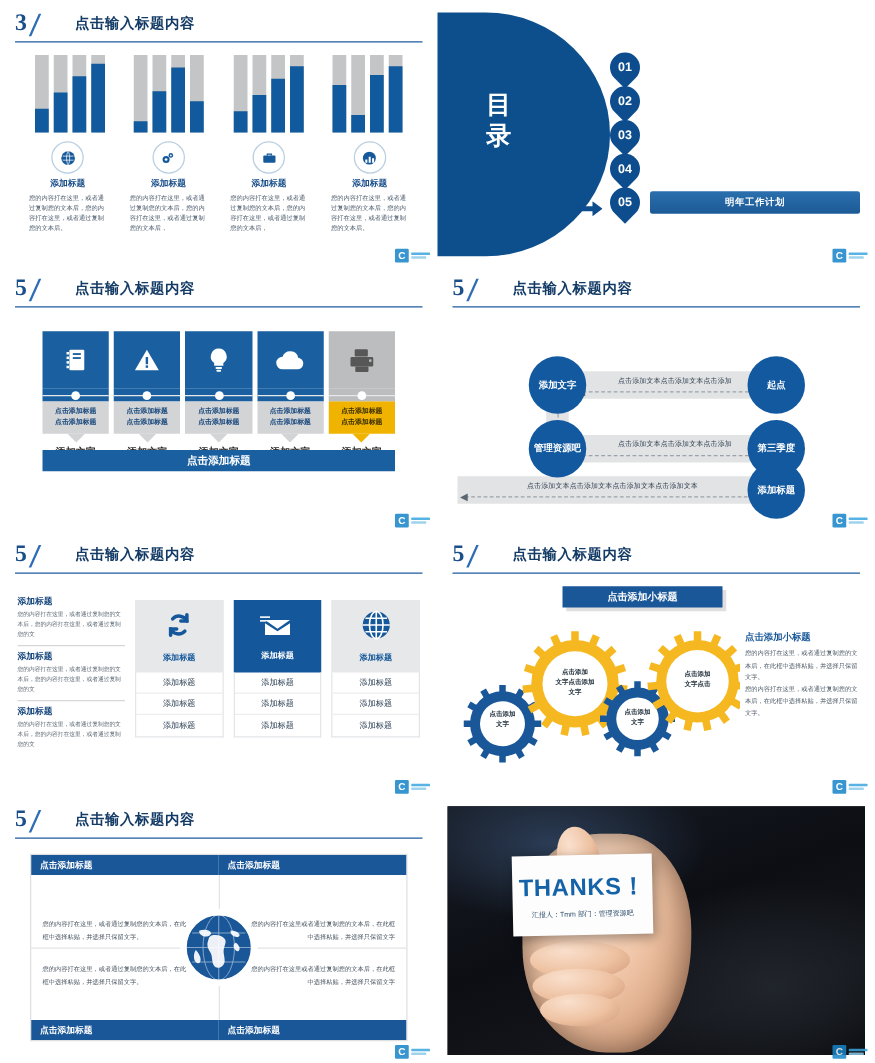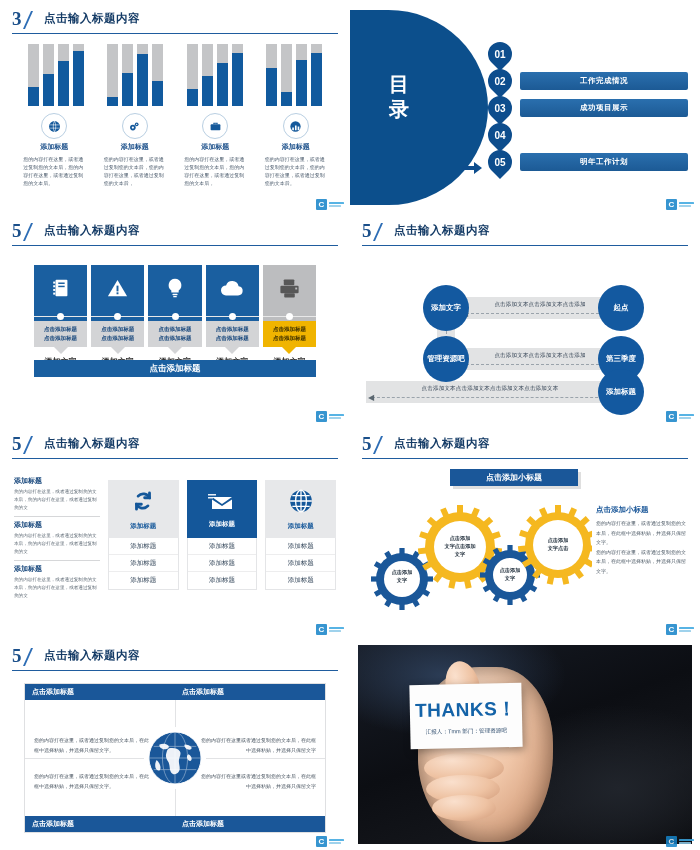--- a/index.html
+++ b/index.html
@@ -27,21 +27,21 @@
     position: absolute; left: 0; top: -2px;
     font-size: 19px; font-weight: bold; color: #1a4f8a;
     font-family: "Liberation Serif", "DejaVu Serif", serif;
     letter-spacing: -1px;
   }
   .title-slash {
     position: absolute; left: 15px; top: 1px; width: 14px; height: 18px;
     border-left: 2px solid #2d6db5; transform: skewX(-24deg);
   }
   .title-text {
-    position: absolute; left: 32px; top: 1px;
+    position: absolute; left: 48px; top: 1px;
     font-size: 11.5px; font-weight: bold; color: #143b66; letter-spacing: .5px;
   }
   .title-rule {
     position: absolute; left: 12px; top: 33px; width: 326px; height: 0;
     border-top: 1.6px solid #1f5c9e;
   }
 
   
   .wm { position: absolute; right: 6px; bottom: 5px; display: flex; align-items: center; gap: 2px; opacity: .85; }
   .wm-mark {
@@ -359,27 +359,25 @@
     <div class="toc-list">
       <div class="toc-row">
         <div class="toc-badge">
             <span>01</span>
           </div>
       </div>
       <div class="toc-row">
         <div class="toc-badge">
             <span>02</span>
           </div>
-        <div class="toc-bar">工作完成情况</div>
       </div>
       <div class="toc-row">
         <div class="toc-badge">
             <span>03</span>
           </div>
-        <div class="toc-bar">成功项目展示</div>
       </div>
       <div class="toc-row">
         <div class="toc-badge">
             <span>04</span>
           </div>
       </div>
       <div class="toc-row">
         <div class="toc-badge">
             <span>05</span>
           </div>

